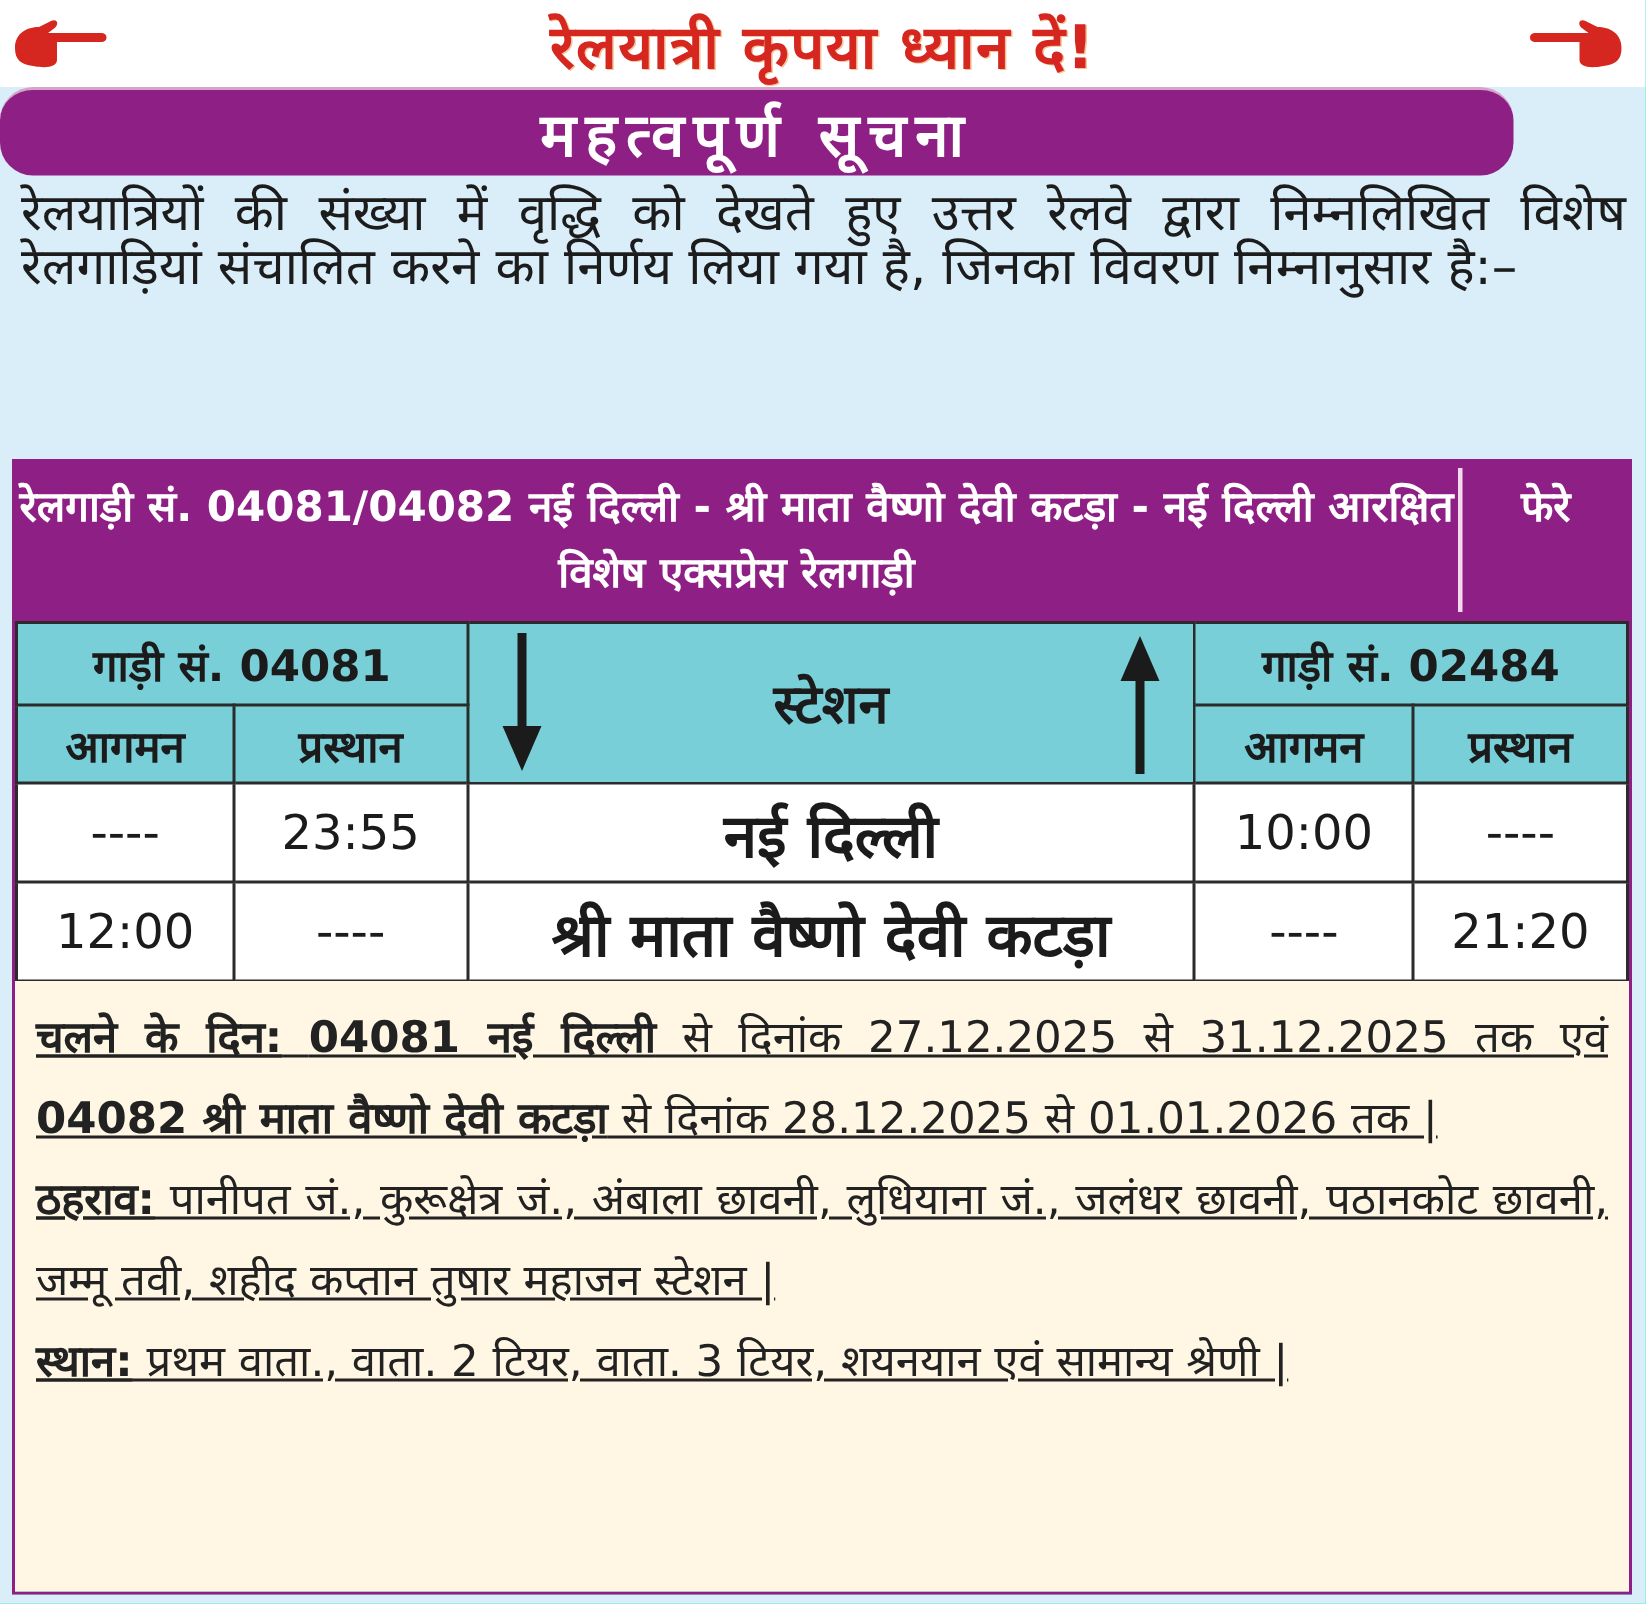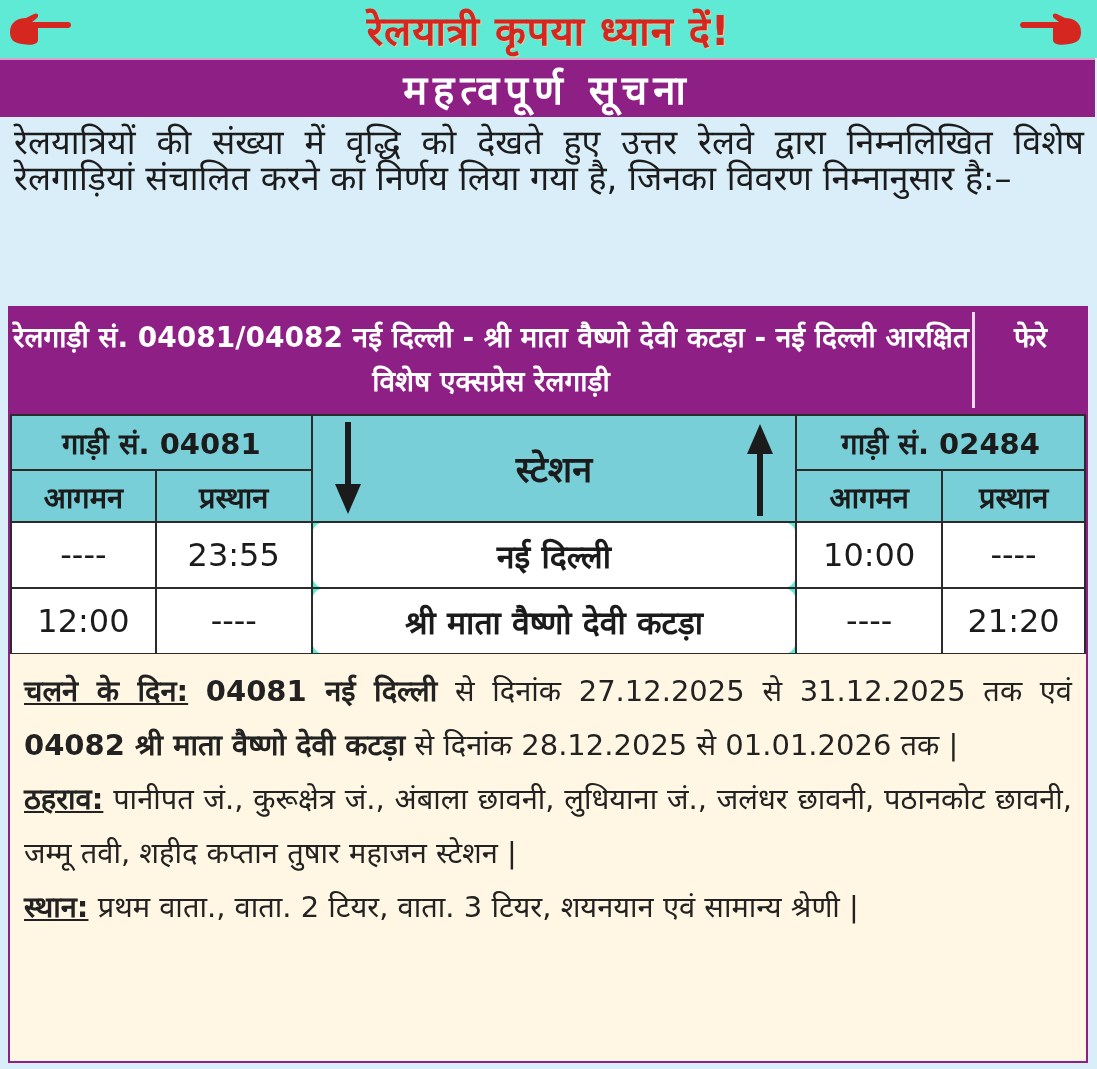--- a/index.html
+++ b/index.html
@@ -5,35 +5,35 @@
   * { box-sizing: border-box; margin: 0; padding: 0; }
   html, body { width: 1097px; height: 1069px; overflow: hidden; }
   body {
     background: #d9eef9;
     font-family: "DejaVu Sans", "Liberation Sans", sans-serif;
     color: #1a1a1a;
     position: relative;
   }
   .banner {
     position: absolute; left: 0; top: 0; width: 1097px; height: 58px;
-    background: #5eead4;
+    background: #ffffff;
     display: flex; align-items: center; justify-content: center;
   }
   .banner-title {
     color: #d5261f; font-weight: bold; font-size: 40px; letter-spacing: 1px;
     text-shadow: 1px 1px 0 #f3c49a;
   }
   .hand { position: absolute; top: 10px; width: 70px; height: 38px; }
   .hand.left { left: 4px; }
   .hand.right { right: 10px; }
   .subheader {
-    position: absolute; left: 0; top: 58px; width: 1095px; height: 59px;
+    position: absolute; left: 0; top: 58px; width: 1009px; height: 59px;
     background: #8e1f84;
     border-top: 2px solid #d8a3c9;
-    display: flex; align-items: center; justify-content: center;
+    display: flex; align-items: center; justify-content: center; border-radius: 22px;
   }
   .subheader-title {
     color: #ffffff; font-weight: bold; font-size: 40px; letter-spacing: 6px;
   }
   .intro {
     position: absolute; left: 14px; top: 124px; width: 1070px;
     font-size: 34px; line-height: 36px; color: #1c1c1c;
     text-align: justify;
   }
   .table-wrap {
@@ -66,27 +66,28 @@
     text-align: center; vertical-align: middle;
   }
   .hdr td { background: #79cfd8; font-weight: bold; font-size: 29px; color: #1b1b1b; }
   .hdr1 td { height: 55px; }
   .hdr2 td { height: 52px; }
   .station-cell { position: relative; font-size: 36px !important; }
   .arrow { position: absolute; top: 6px; width: 30px; height: 94px; }
   .arrow.down { left: 20px; }
   .arrow.up { right: 20px; }
   .data td { background: #ffffff; font-size: 32px; height: 66px; color: #1b1b1b; }
-  .data td.station-name { font-weight: bold; font-size: 32px; border-radius: 13px; }
+  .data td.station-name { font-weight: bold; font-size: 40px; }
   .notes {
     position: absolute; left: 0; top: 346px; width: 1076px; height: 407px;
     background: #fff7e3;
     padding: 10px 14px 0 14px;
     font-size: 29px; line-height: 54px; color: #222;
     text-align: justify;
+    text-decoration: underline;
   }
   .notes p { margin-bottom: 0; }
   .lbl { font-weight: bold; text-decoration: underline; }
   .b { font-weight: bold; }
 </style>
 </head>
 <body>
 
 <div class="banner">
   <svg class="hand left" viewBox="0 0 70 38">

